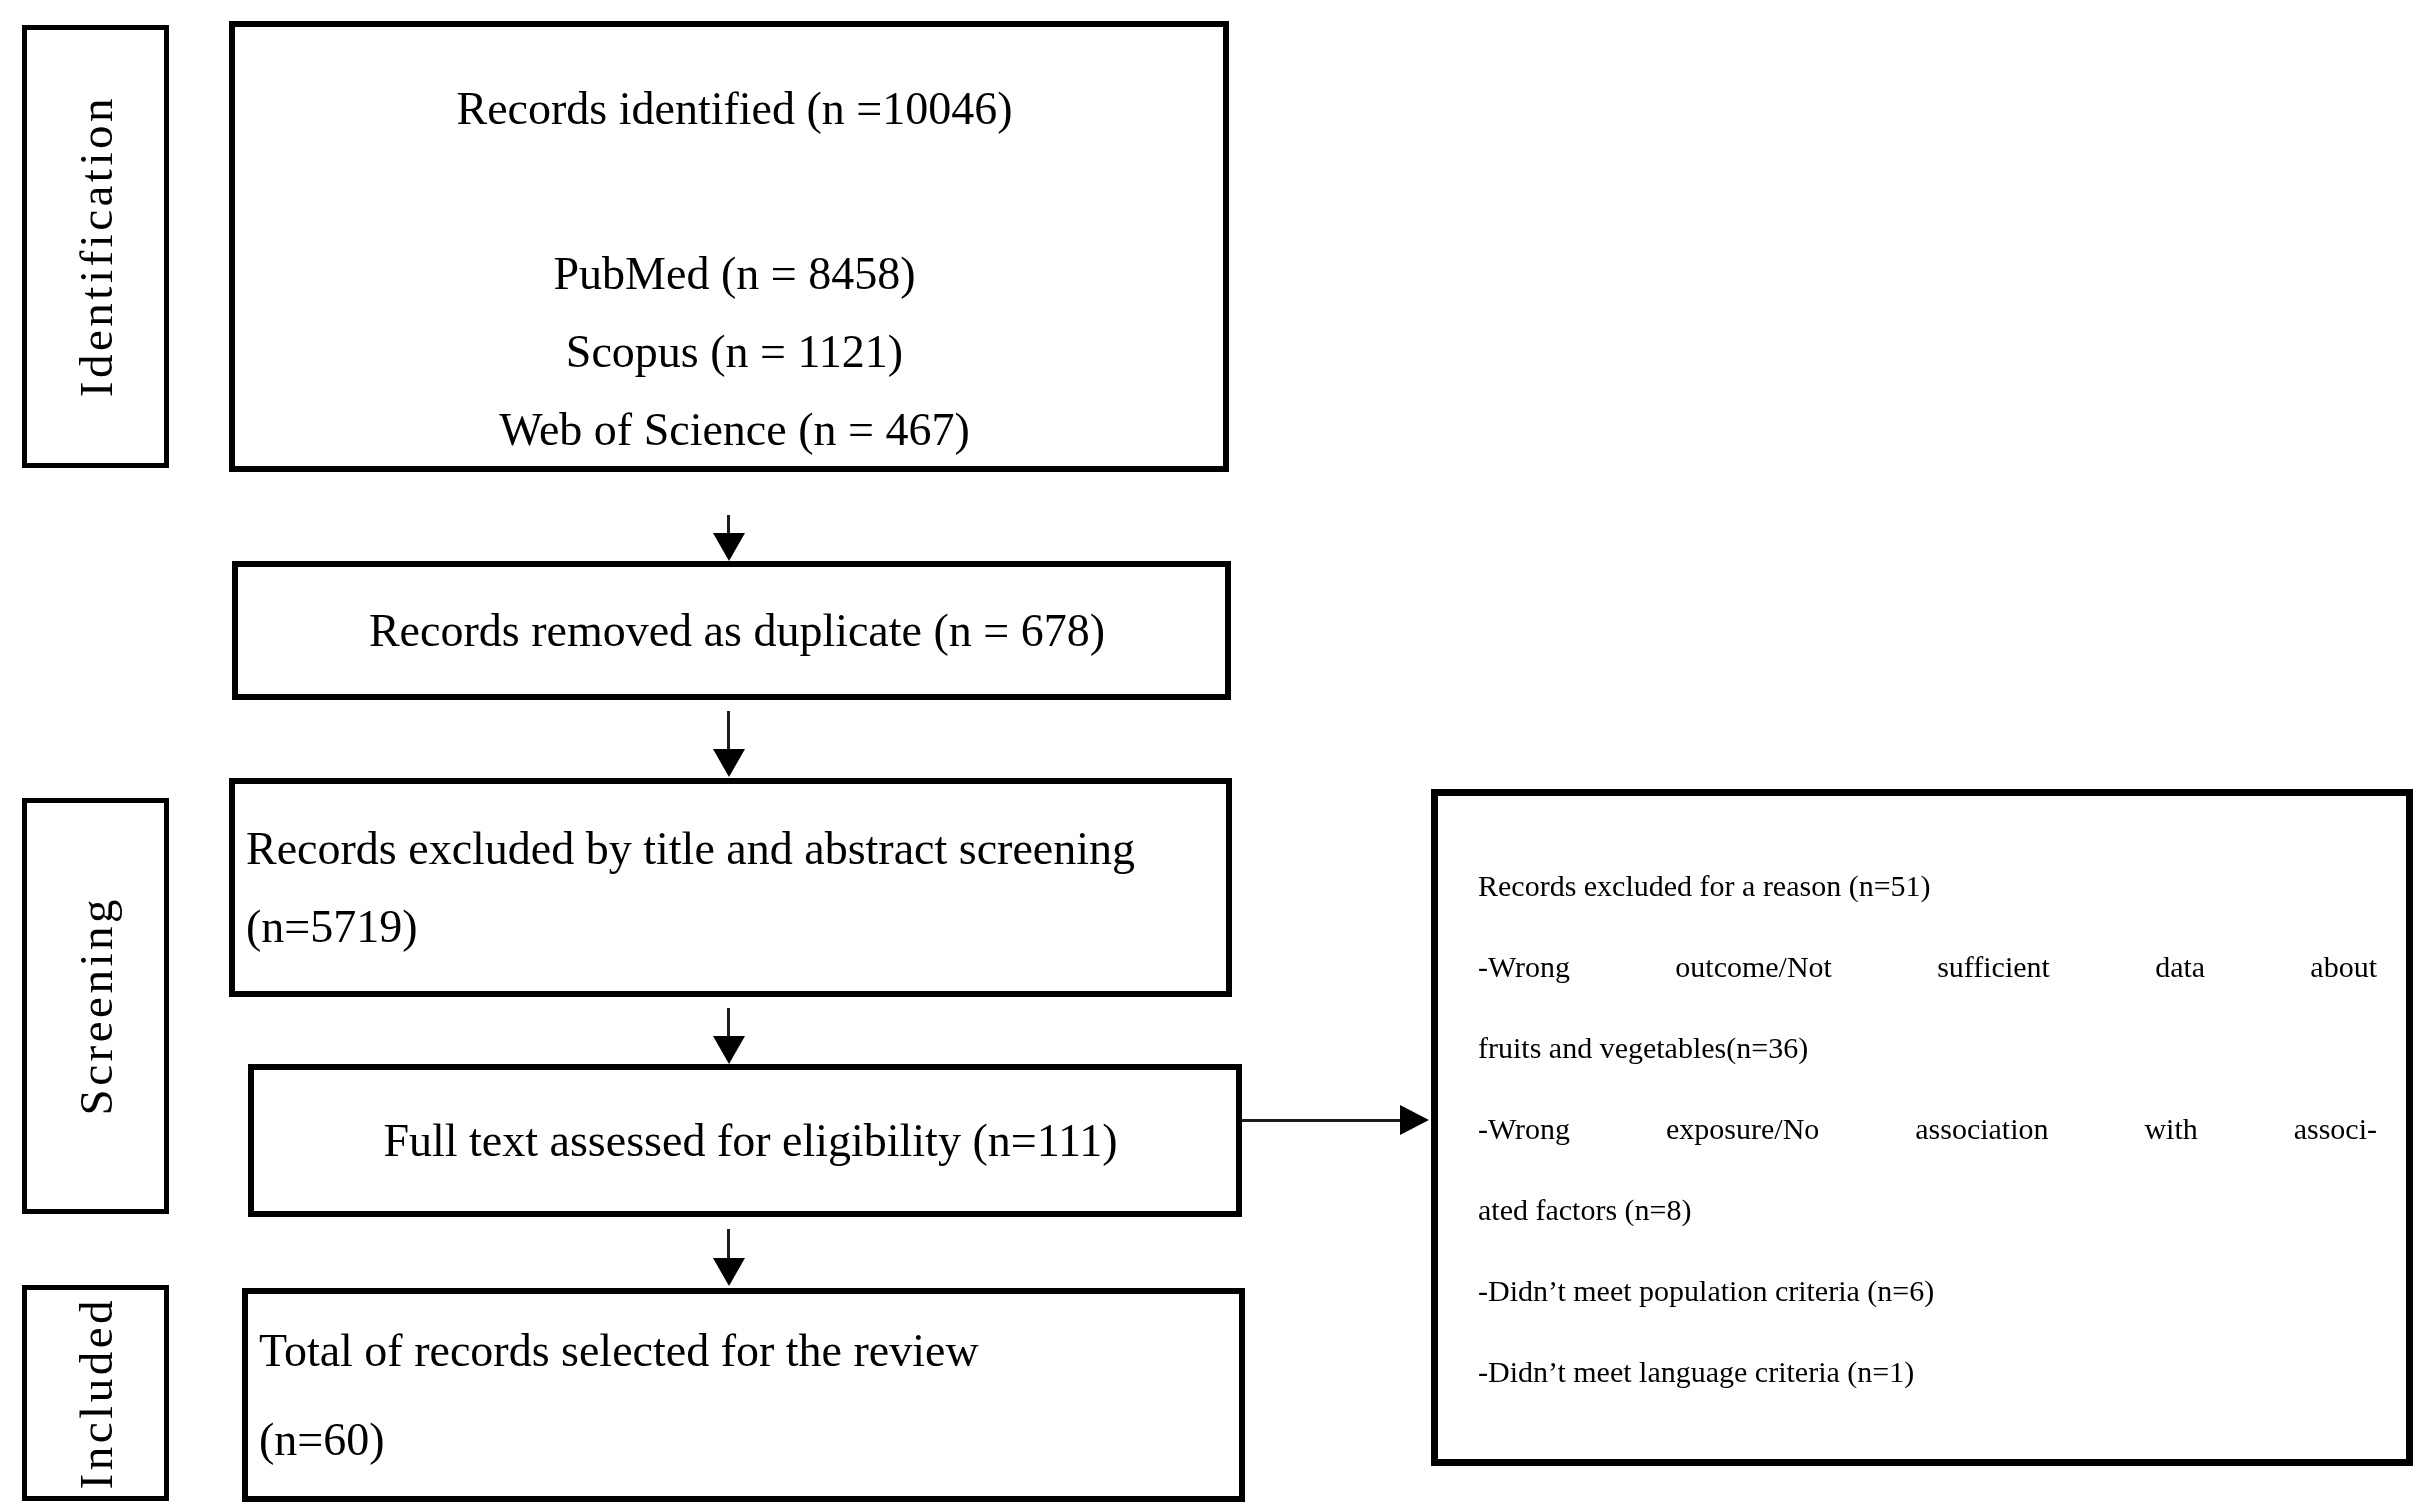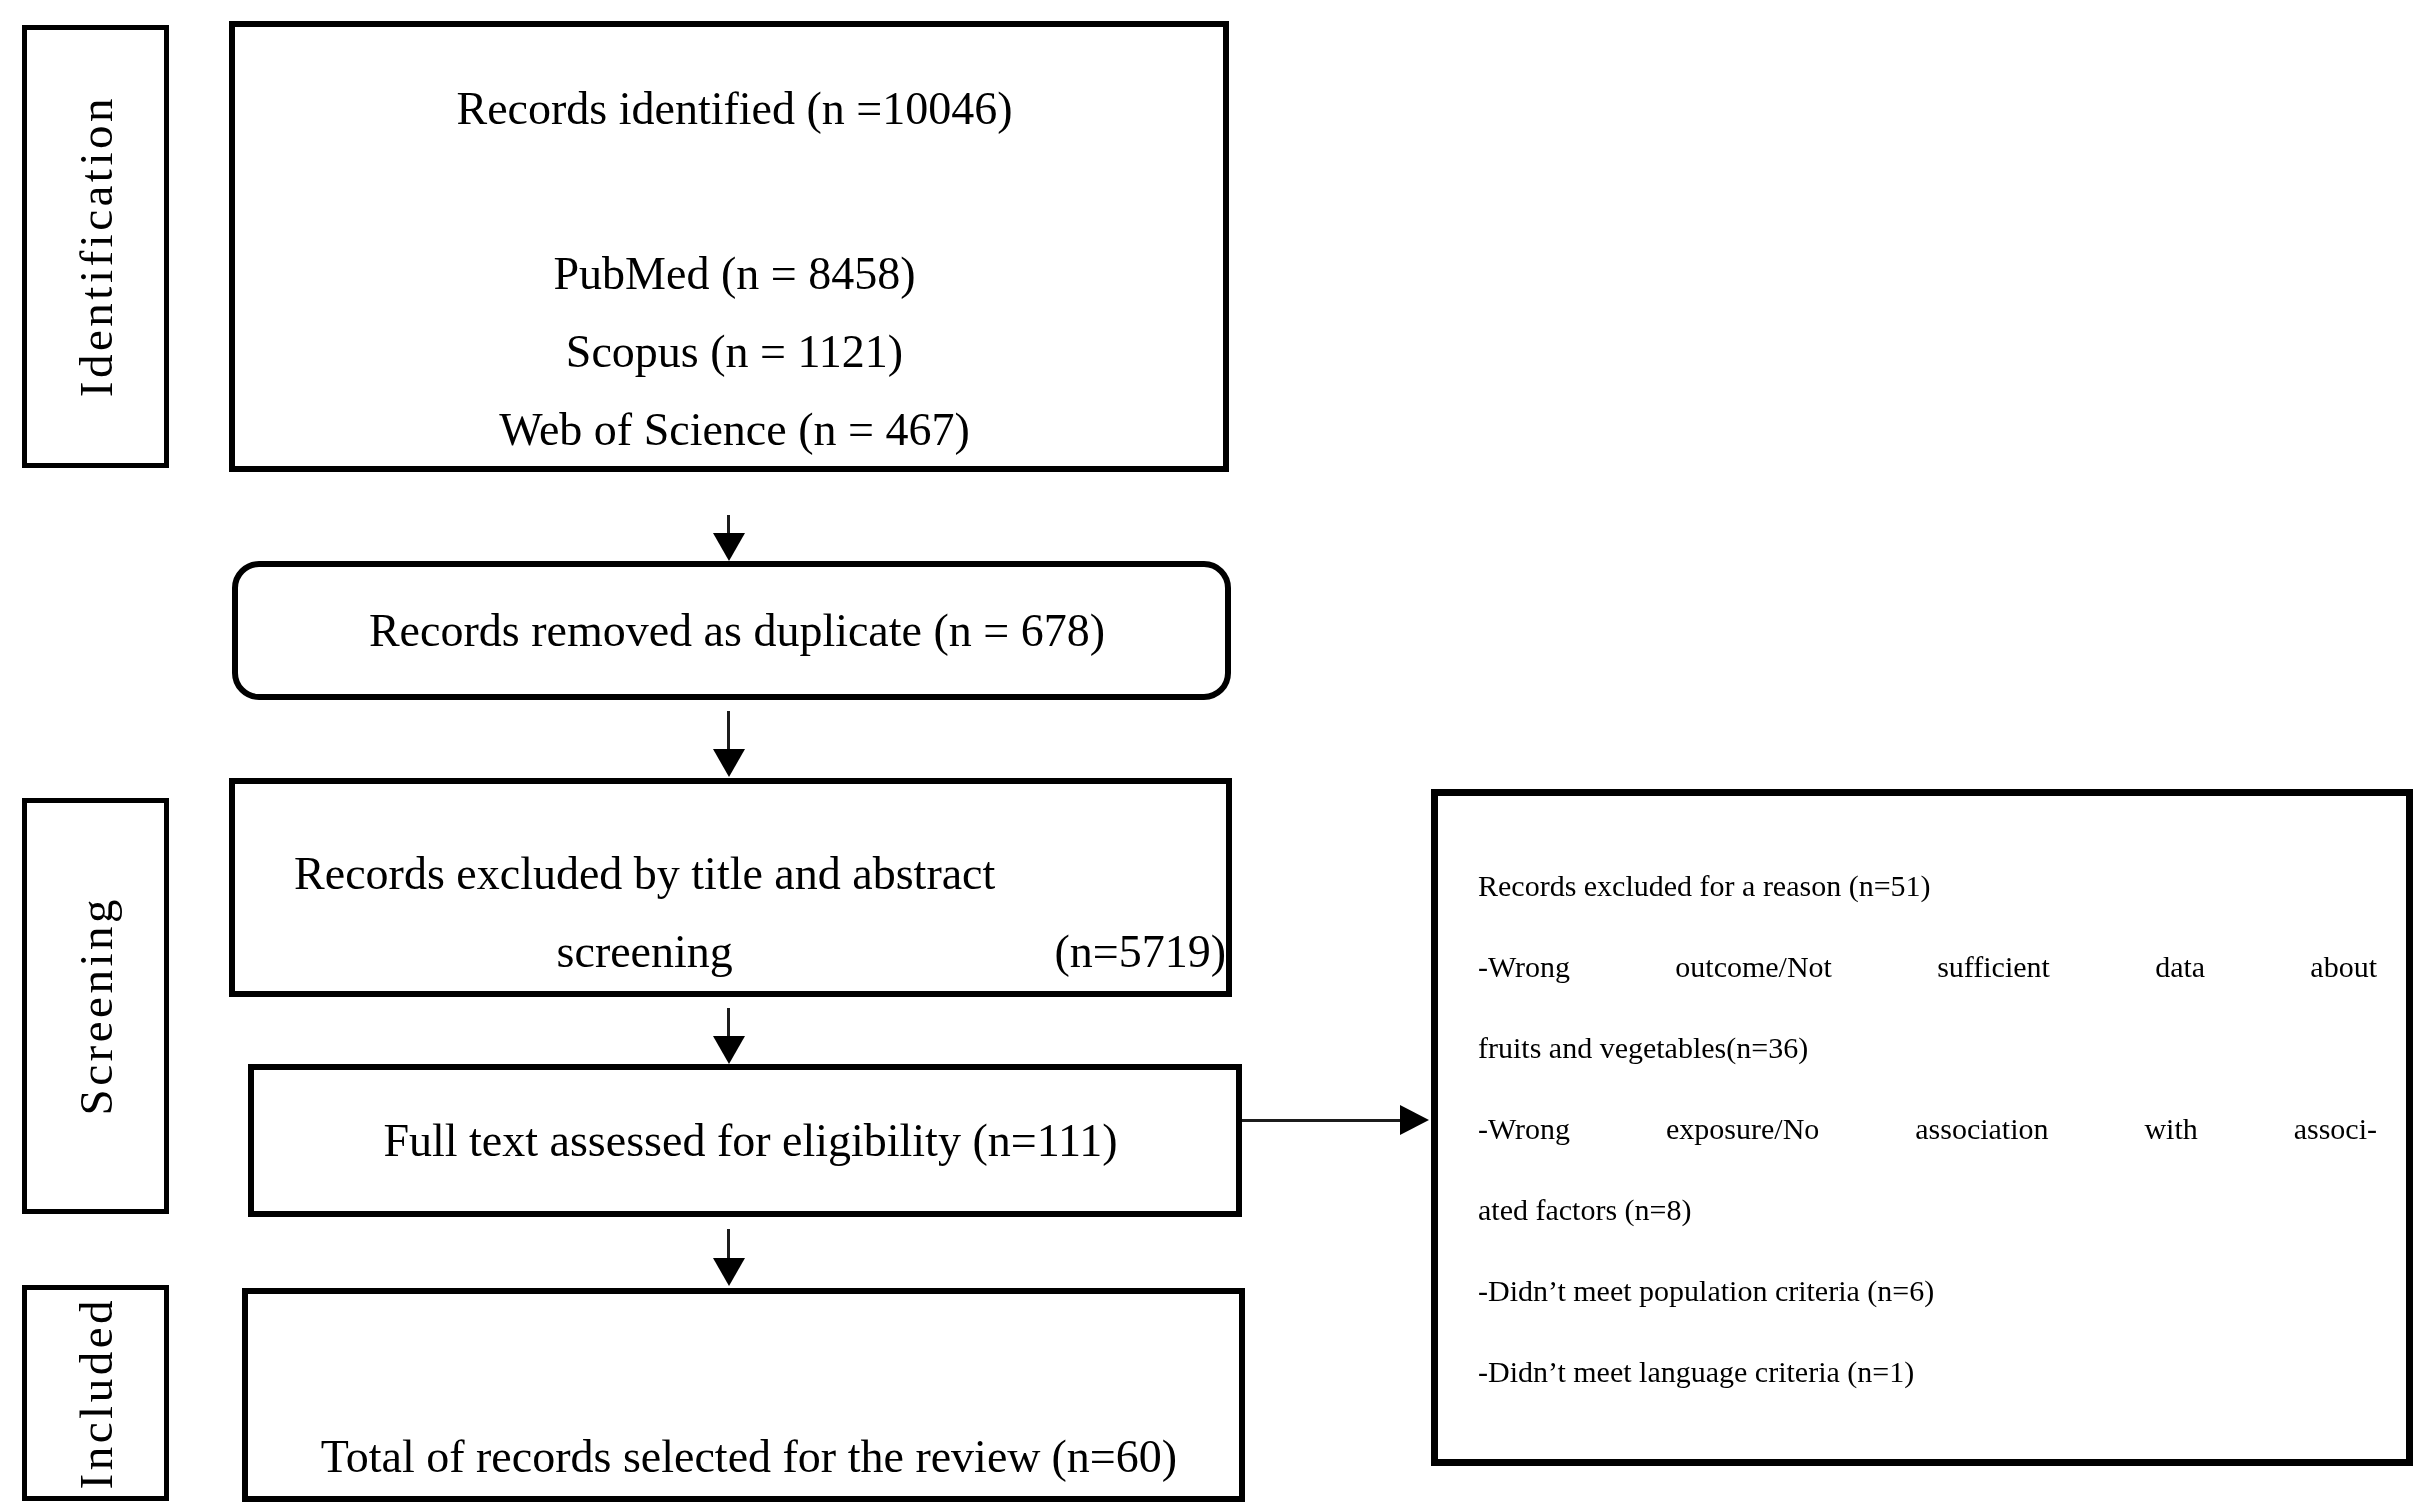--- a/index.html
+++ b/index.html
@@ -41,22 +41,22 @@
   .line { line-height: 78px; padding-left: 11px; }
   .spacer { height: 87px; }
   #box-identified { padding-top: 43px; }
   .center-flex {
     display: flex;
     align-items: center;
     justify-content: center;
   }
   .col-flex {
     display: flex;
-    flex-direction: row;
-    align-items: flex-end;
+    flex-direction: column;
+    align-items: flex-start;
     justify-content: center;
   }
   #box-selected .line + .line { margin-top: 11px; }
   #box-reasons {
     border-width: 7.6px;
     font-size: 30px;
     text-align: left;
     padding: 49px 29px 0 40px;
   }
   .reason-line { line-height: 81px; }
@@ -108,21 +108,21 @@
 </div>
 
 <div class="box main-box" id="box-identified" style="left:229px; top:21px; width:1000px; height:451px;">
   <div class="line">Records identified (n =10046)</div>
   <div class="spacer"></div>
   <div class="line">PubMed (n = 8458)</div>
   <div class="line">Scopus (n = 1121)</div>
   <div class="line">Web of Science (n = 467)</div>
 </div>
 
-<div class="box main-box center-flex" id="box-duplicates" style="left:232px; top:561px; width:999px; height:139px;border-radius:27px;">
+<div class="box main-box center-flex" id="box-duplicates" style="left:232px; top:561px; width:999px; height:139px;">
   <div class="line">Records removed as duplicate (n = 678)</div>
 </div>
 
 <div class="box main-box col-flex" id="box-title-screening" style="left:229px; top:778px; width:1003px; height:219px;">
   <div class="line">Records excluded by title and abstract screening</div>
   <div class="line">(n=5719)</div>
 </div>
 
 <div class="box main-box center-flex" id="box-fulltext" style="left:248px; top:1064px; width:994px; height:153px;">
   <div class="line">Full text assessed for eligibility (n=111)</div>

